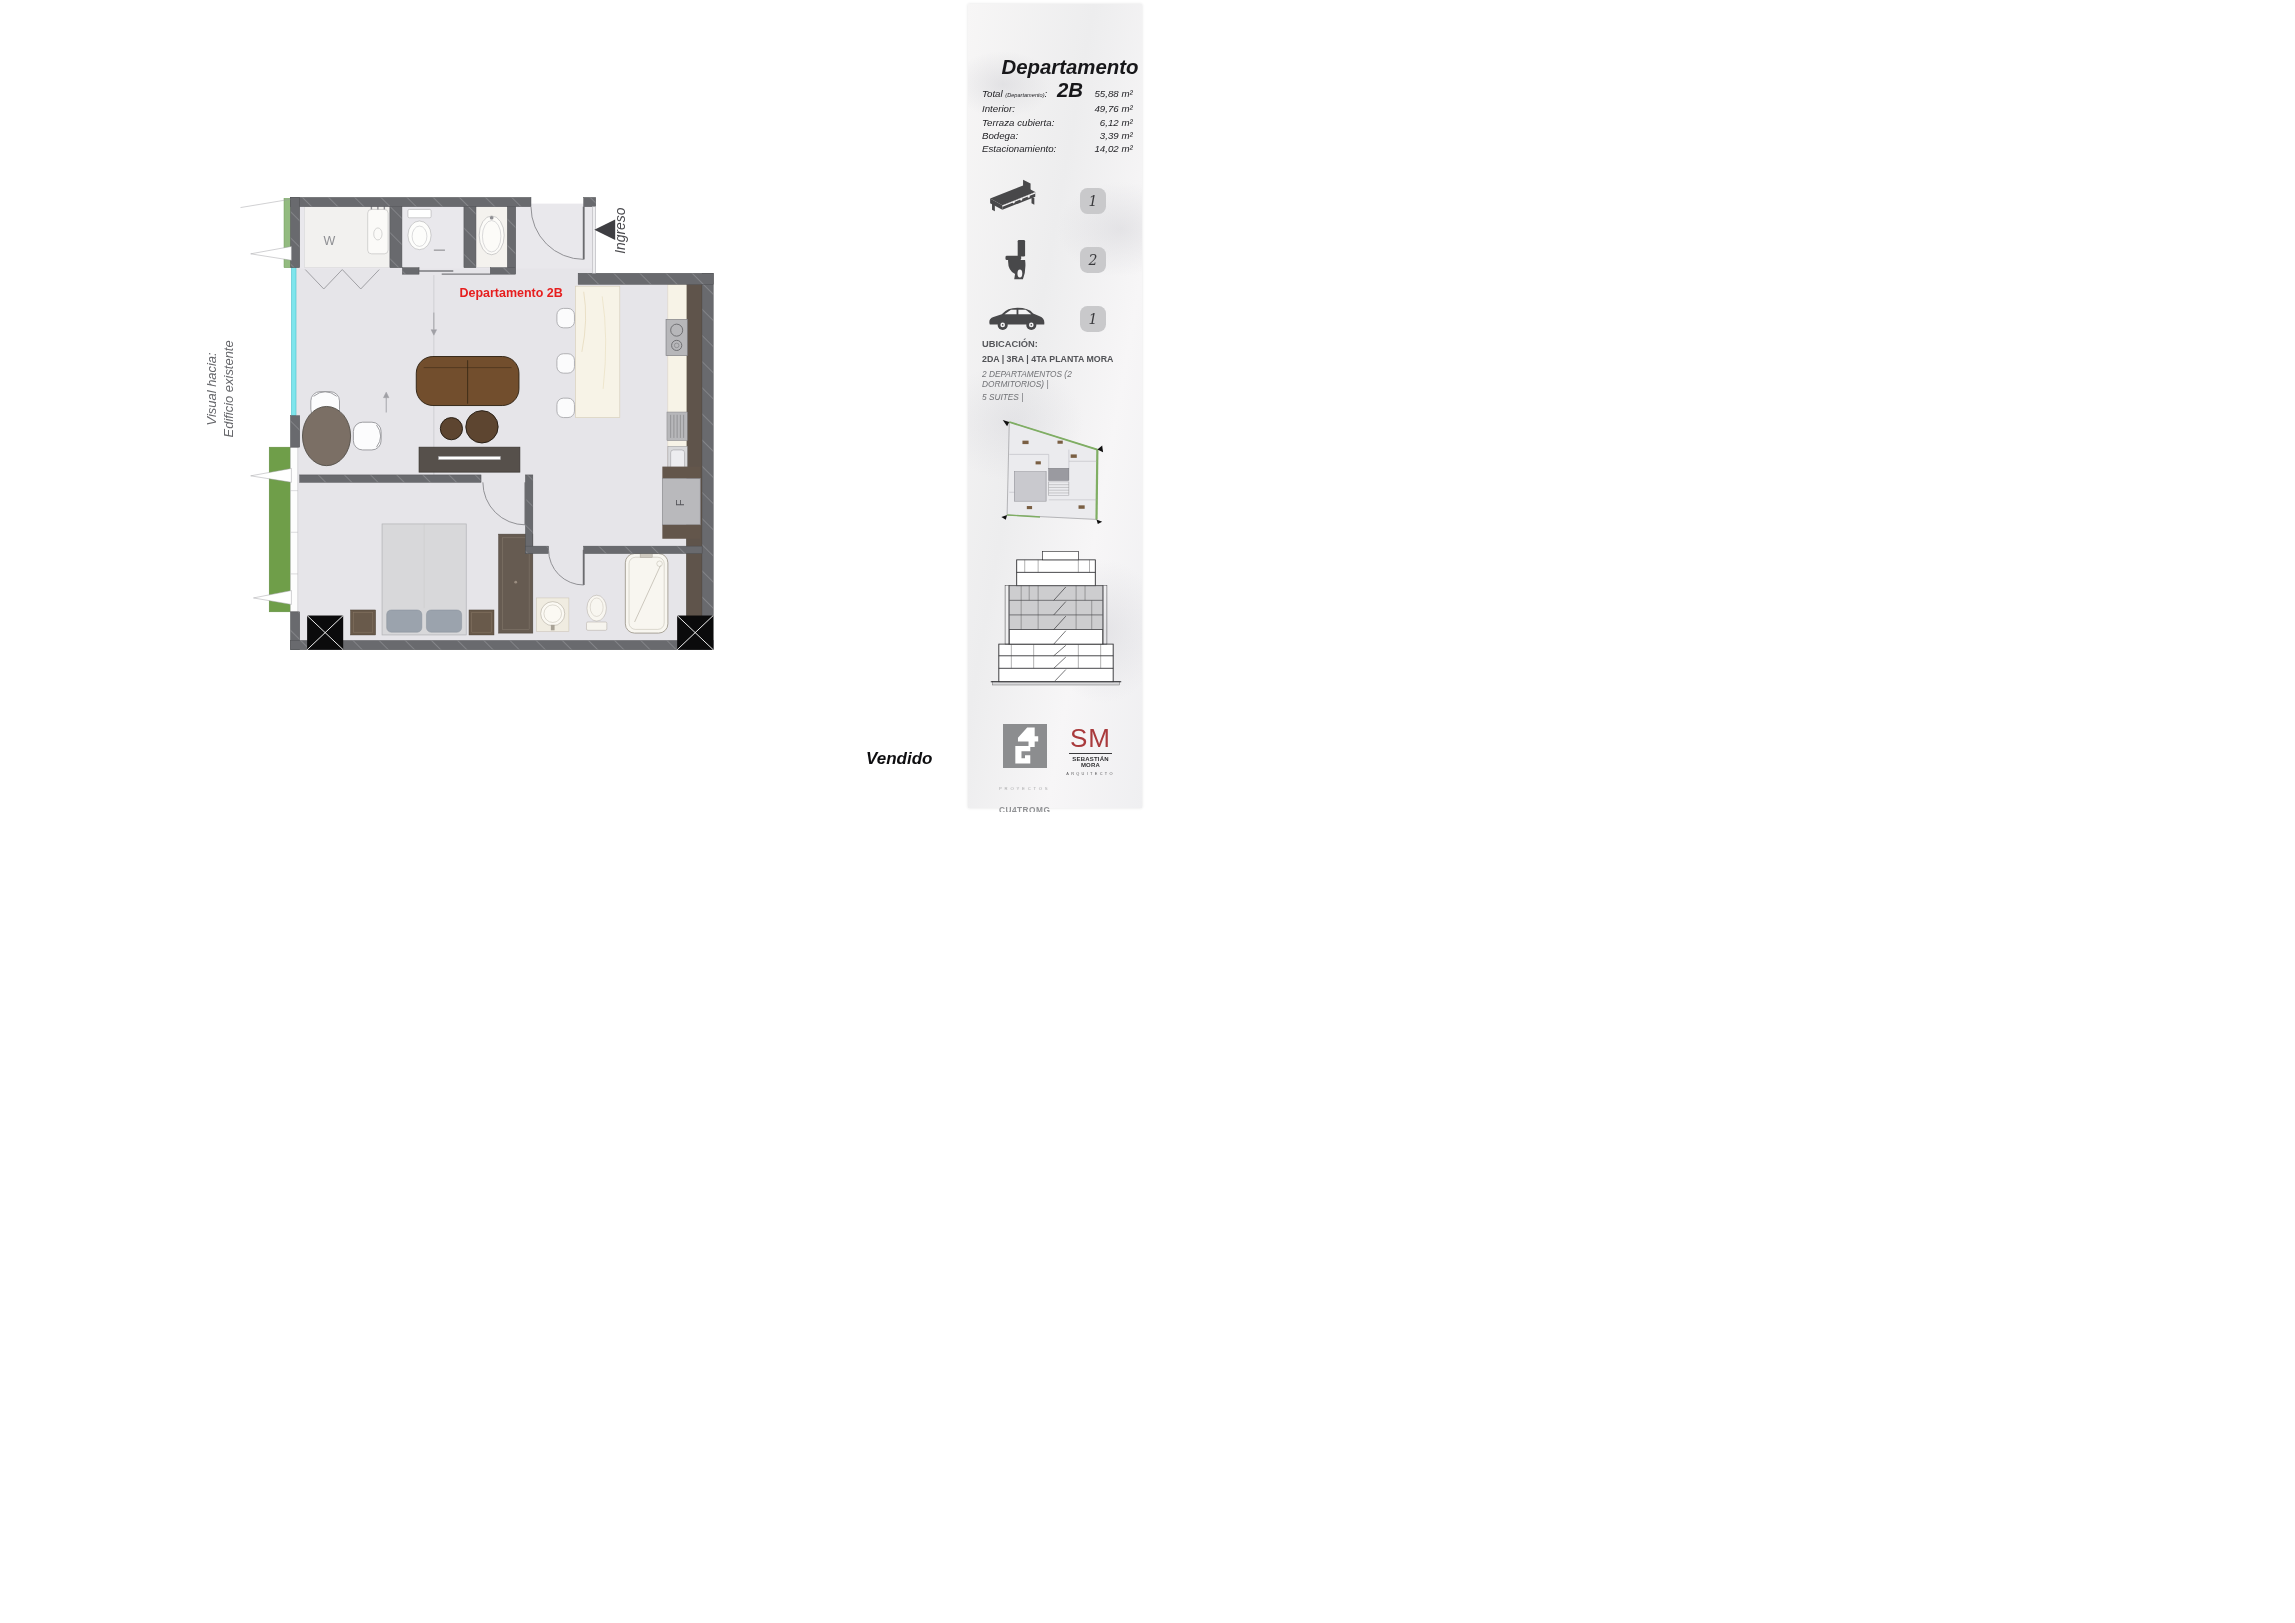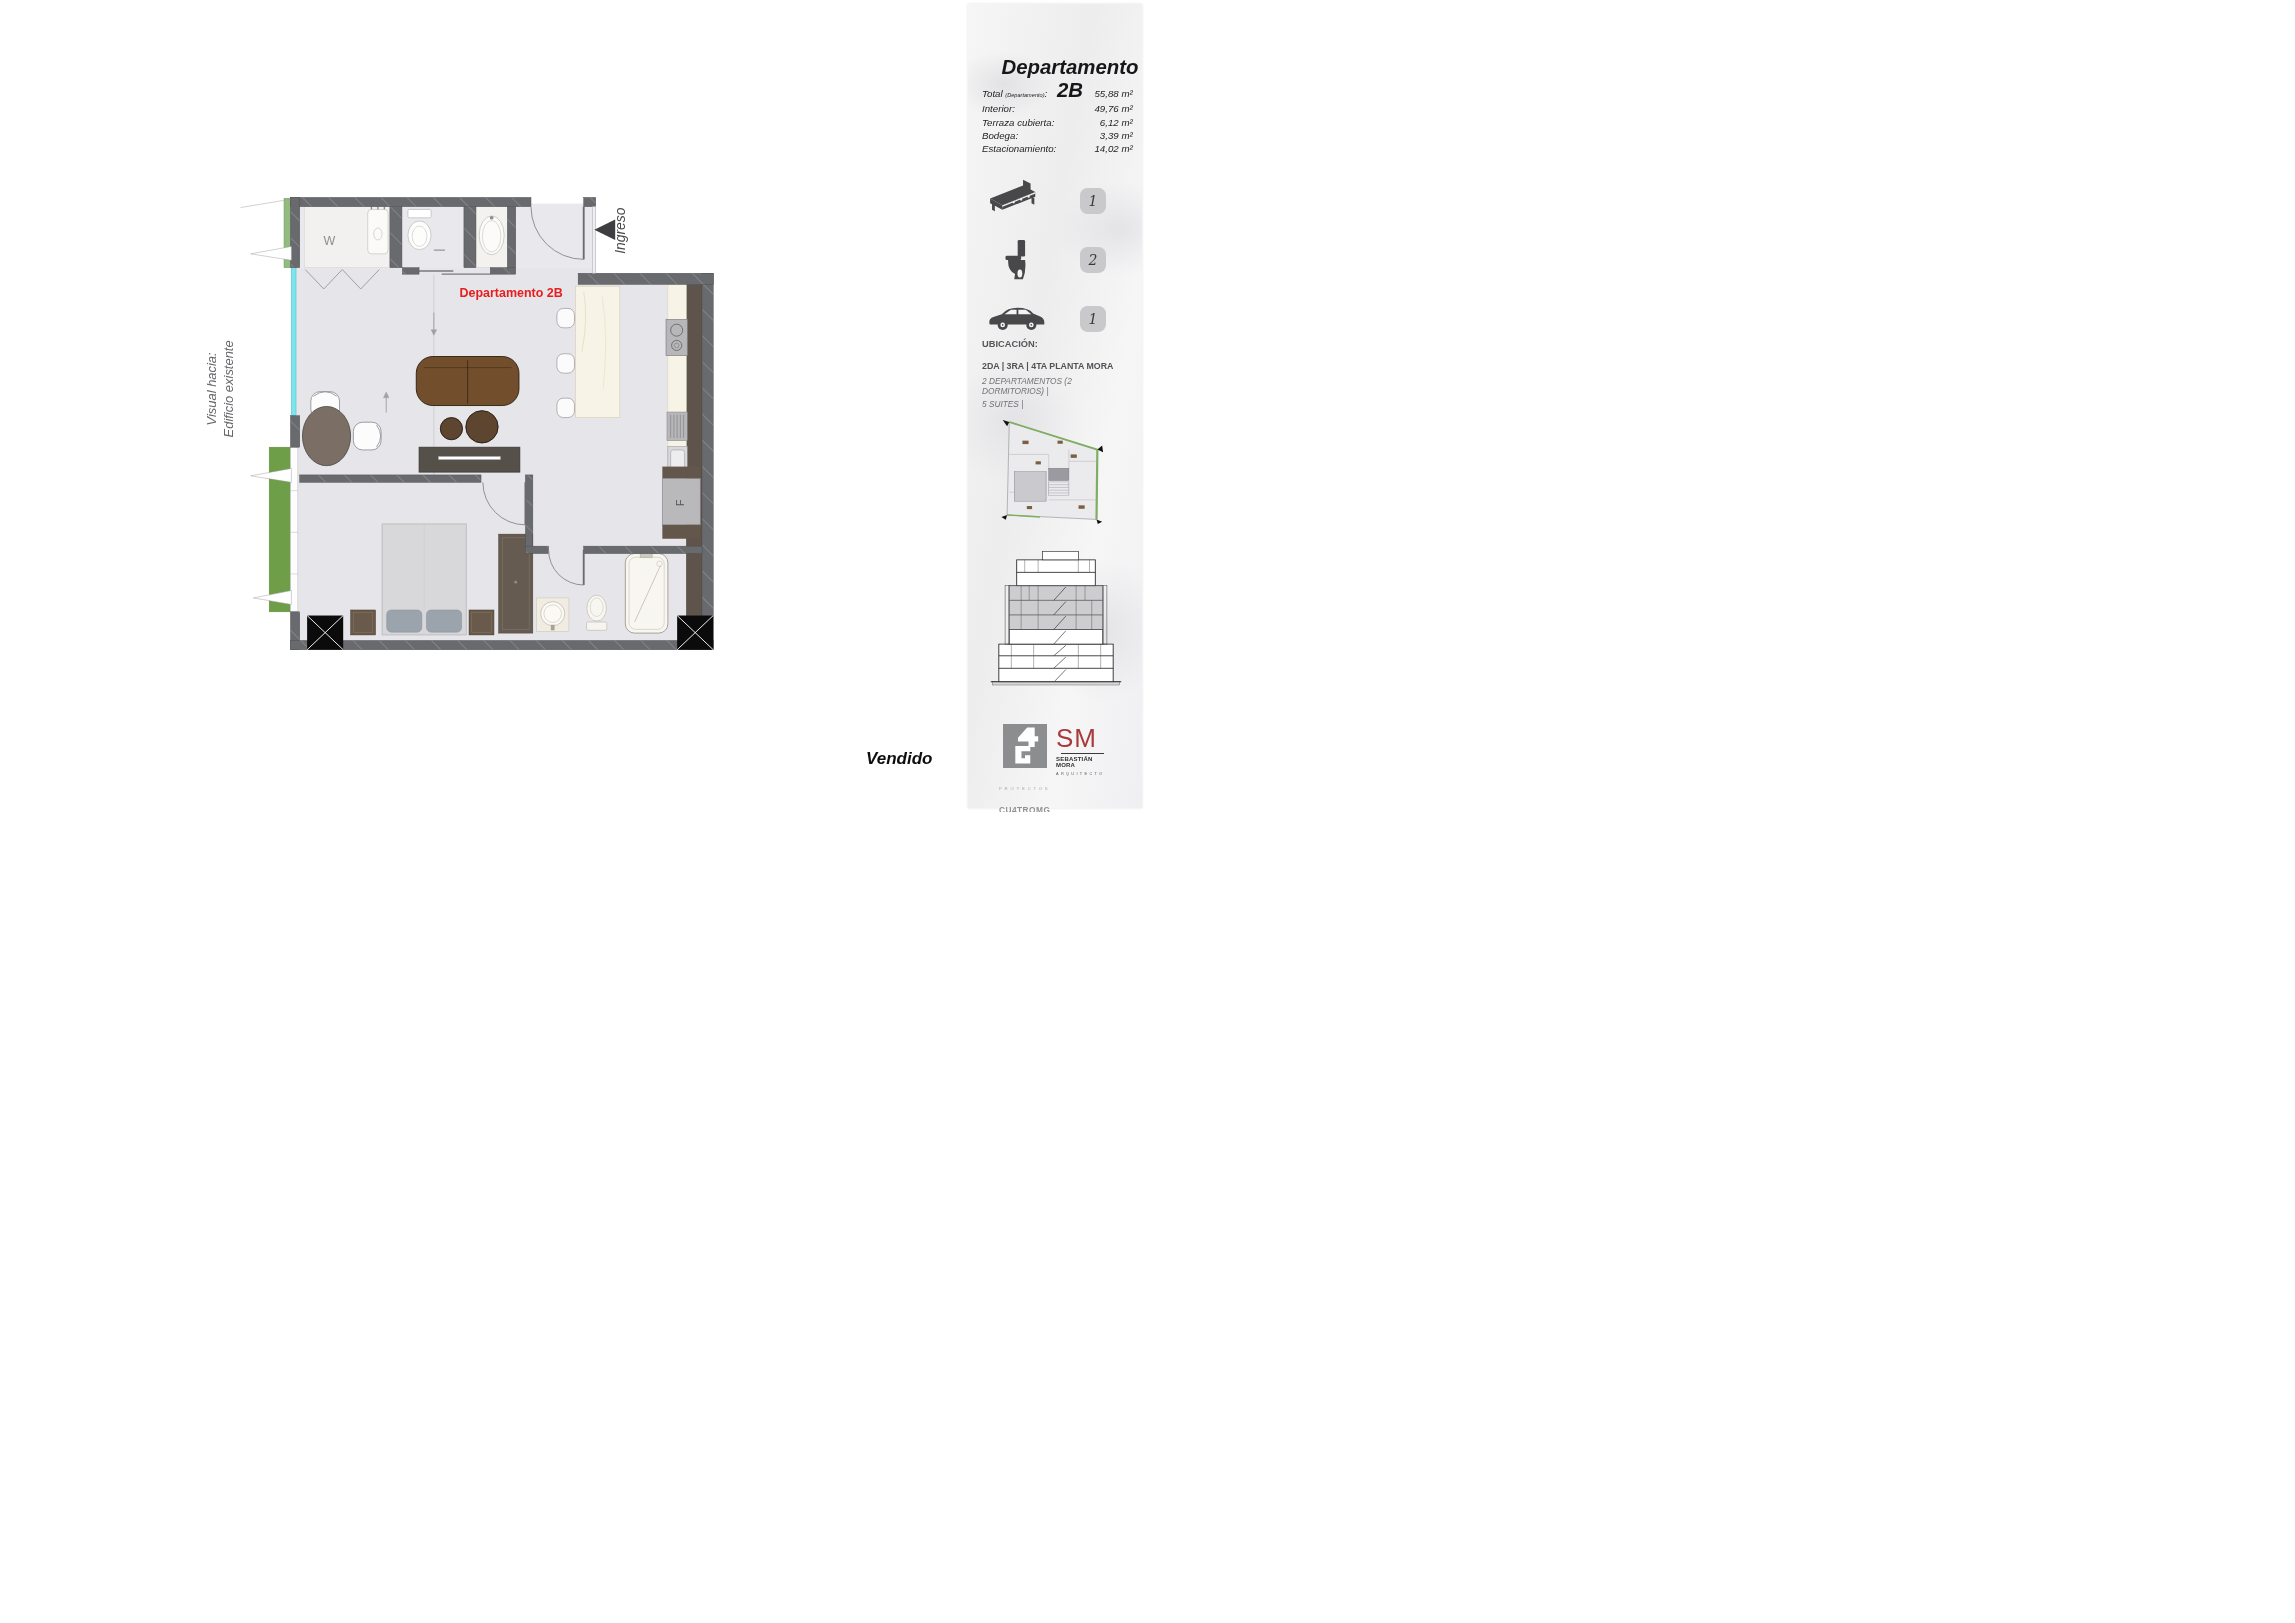--- a/index.html
+++ b/index.html
@@ -23,30 +23,30 @@
   .sb-specs{position:absolute;top:83px;left:14px;right:9.3px;}
   .spec-row{display:flex;justify-content:space-between;align-items:baseline;
     font-style:italic;font-size:9.7px;line-height:13.4px;color:#232327;}
   .spec-note{font-size:5.6px;}
   .spec-val{white-space:nowrap;}
   .feat-icon{position:absolute;}
   .badge{position:absolute;width:26px;height:26px;border-radius:7.4px;background:#c9c9cb;
     display:flex;align-items:center;justify-content:center;
     font-family:"DejaVu Serif",serif;font-style:italic;font-size:14px;color:#39393c;}
   .sb-ubi{position:absolute;top:335px;left:14px;right:6.5px;}
-  .ubi-h{font-weight:700;font-size:9.3px;color:#55565a;margin:0 0 12px 0;}
+  .ubi-h{font-weight:700;font-size:9.3px;color:#55565a;margin:0 0 5px 0;}
   .ubi-l1{font-weight:700;font-size:8.8px;color:#515256;margin:0 0 5.1px 0;}
   .ubi-l2,.ubi-l3{font-style:italic;font-weight:400;font-size:8.3px;color:#717276;margin:0 0 3.7px 0;}
   .thumb{position:absolute;}
   .logo4g{position:absolute;left:35px;top:720px;width:44px;height:44px;}
   .logo4g-name{position:absolute;left:10.2px;top:801px;width:93px;text-align:center;
     font-weight:700;font-size:8.3px;letter-spacing:0.5px;color:#909194;}
   .logo4g-tag{position:absolute;left:10.2px;top:782px;width:93px;text-align:center;
     font-size:4.2px;letter-spacing:2.8px;color:#a8a8aa;}
-  .logo-sm{position:absolute;left:88px;top:721px;width:53px;}
+  .logo-sm{position:absolute;left:96px;top:721px;width:53px;text-align:center;}
   .sm-initials{font-weight:300;font-size:26px;line-height:1;color:#a93a3c;letter-spacing:0.9px;}
   .sm-rule{border:none;border-top:0.9px solid #3a3a3c;margin:2.3px 4.6px 0 4.6px;}
   .sm-name{font-weight:700;font-size:6px;color:#2f2f31;margin-top:2.3px;letter-spacing:0.2px;}
   .sm-tag{font-size:3.9px;letter-spacing:2.3px;color:#5a5a5c;margin-top:2.3px;}
 
   .vendido{position:absolute;left:866px;top:749px;width:93px;text-align:left;
     font-style:italic;font-weight:700;font-size:17px;color:#0e0e10;}
 </style>
 </head>
 <body>

